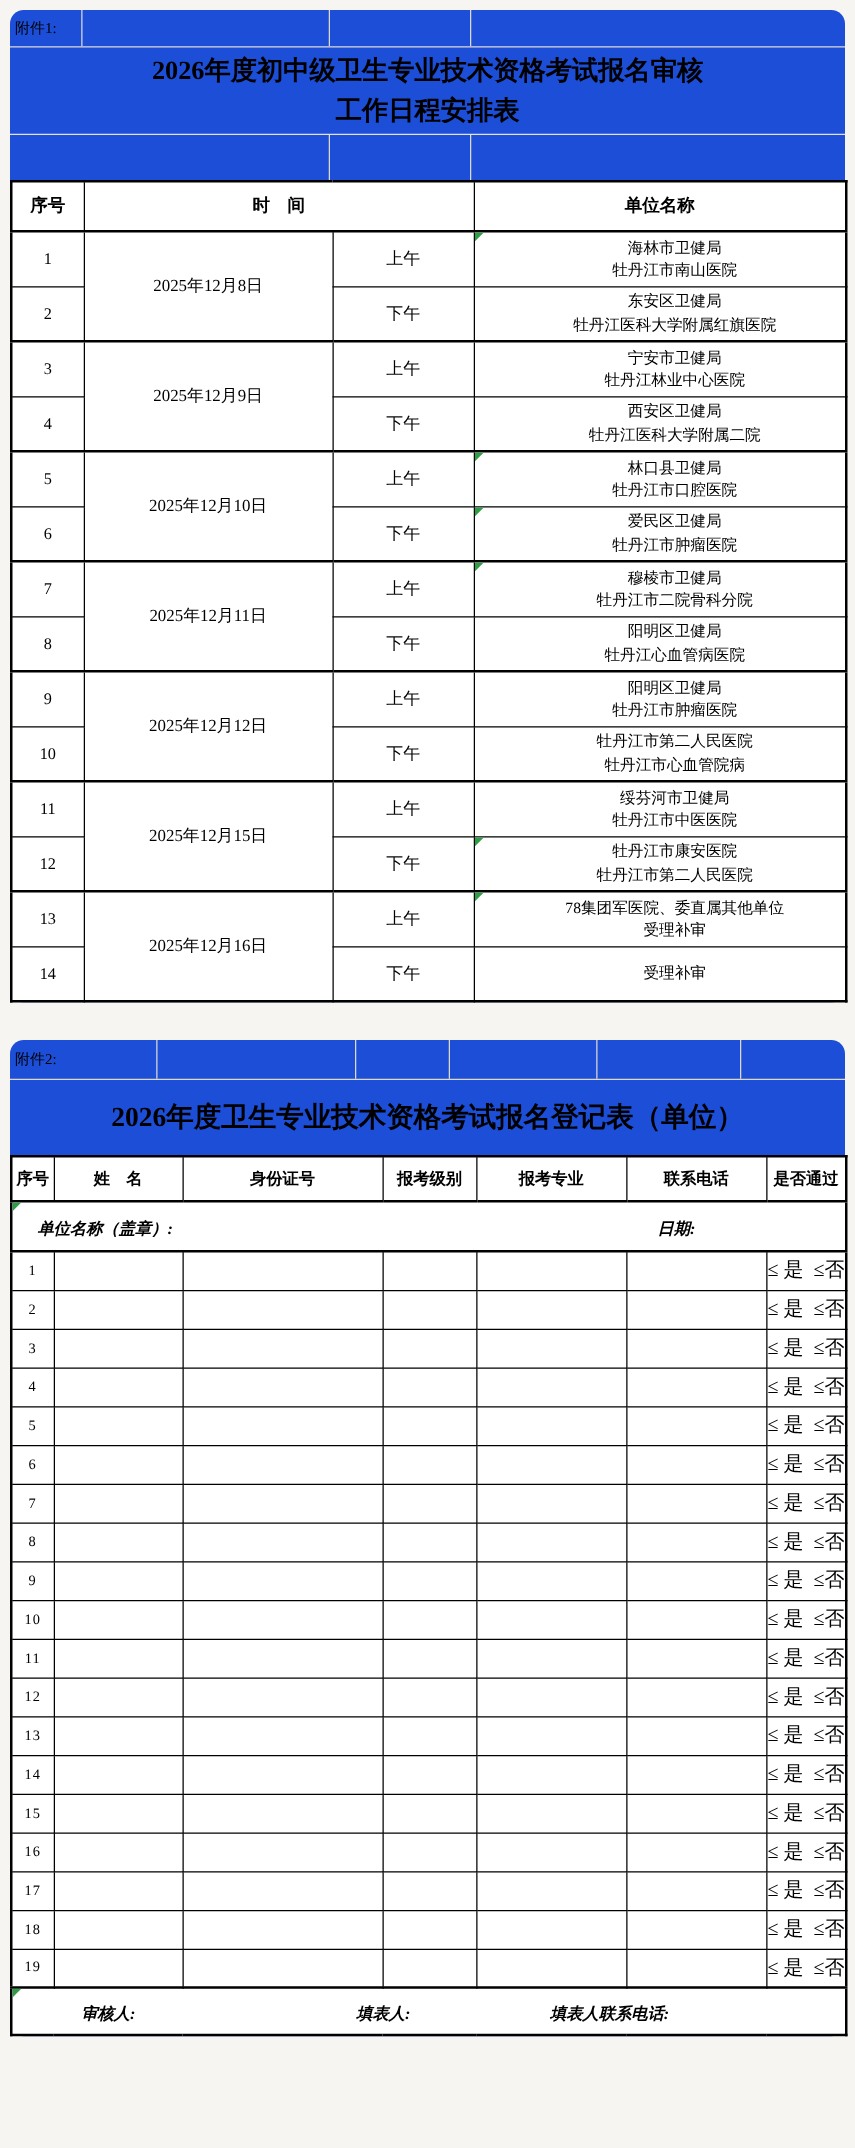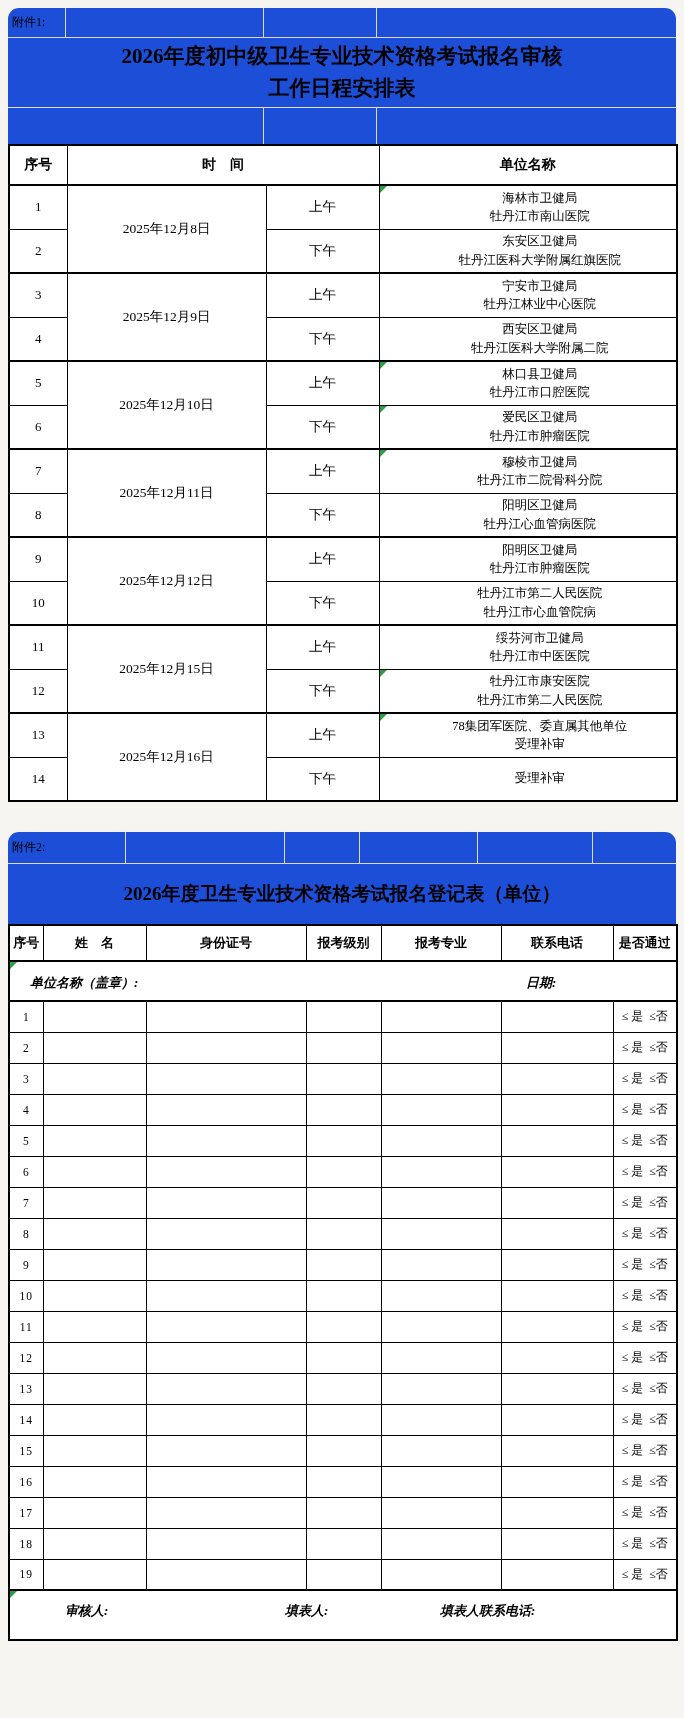--- a/index.html
+++ b/index.html
@@ -44,21 +44,21 @@
   .big-title {
     display: flex;
     align-items: center;
     justify-content: center;
     text-align: center;
     font-weight: 700;
     white-space: pre-line;
     border-bottom: 1px solid #e3e2de;
   }
   .title1 { height: 70px; font-size: 21px; line-height: 1.5; }
-  .title2 { height: 60px; font-size: 19px; border-bottom: none; }
+  .title2 { height: 60px; font-size: 22px; border-bottom: none; }
 
   table {
     border-collapse: collapse;
     table-layout: fixed;
     width: 668px;
     background: #fff;
   }
   td, th {
     border: 1px solid #000;
     text-align: center;
@@ -96,23 +96,23 @@
     font-weight: 700; font-style: italic; font-size: 13px;
   }
   .t2 tr.info .info-date {
     position: absolute; left: 516px; top: 12px;
     font-weight: 700; font-style: italic; font-size: 13px;
   }
   .t2 thead tr { height: 36px; }
   .t2 thead th { font-size: 13px; font-weight: 700; border-bottom: 2px solid #000; }
   .t2 tbody tr.r { height: 31px; }
   .t2 td.num  { font-size: 11.5px; letter-spacing: 1px; }
-  .t2 td.pass { font-size: 12px; white-space: pre; }
+  .t2 td.pass { font-size: 16px; white-space: pre; }
   .t2 tr.foot td {
-    height: 50px;
+    height: 38px;
     border-top: 2px solid #000;
     position: relative;
     text-align: left;
   }
   .t2 tr.foot span {
     position: absolute; top: 11px;
     font-weight: 700; font-style: italic; font-size: 13px;
   }
   .t2 tr.foot .f-auditor { left: 55px; }
   .t2 tr.foot .f-filler  { left: 275px; }

